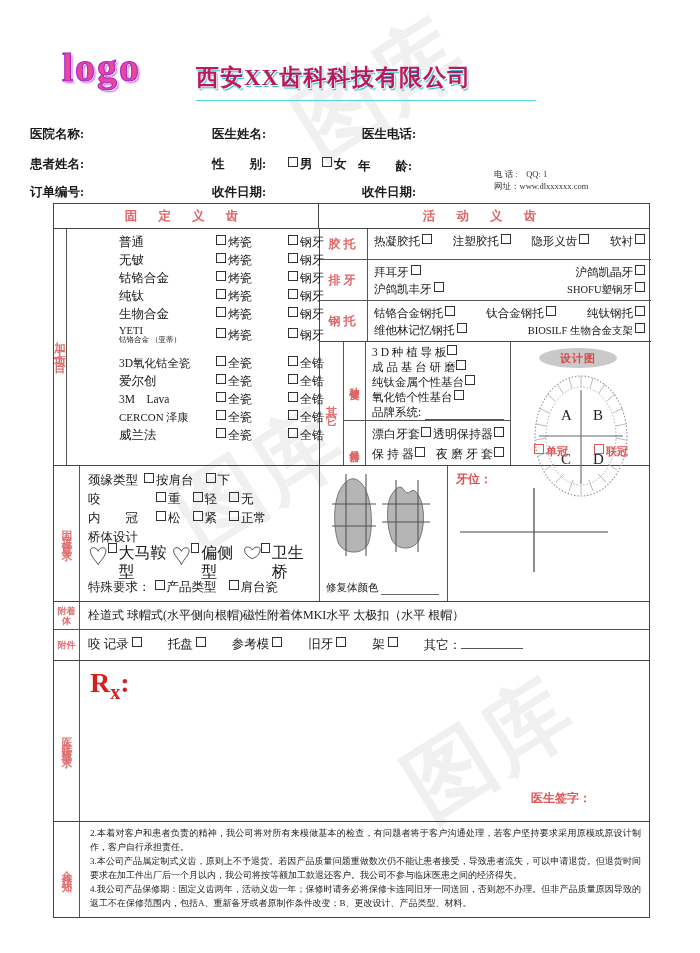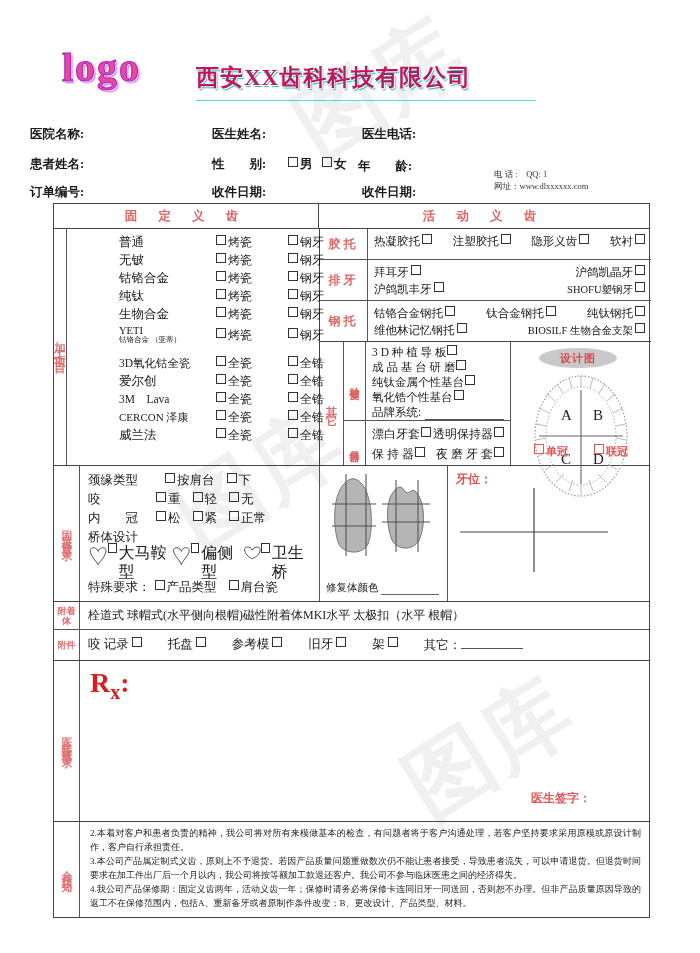--- a/index.html
+++ b/index.html
@@ -380,21 +380,21 @@
       </div>
     </div>
 
     <div class="row bbk">
       <div class="vlabel sm br" style="width:26px;">
         <span>固定设计要求</span>
       </div>
 
       <div style="width:240px;box-sizing:border-box;" class="br fdbody">
         <div class="fdline">
-          <span style="margin-right:27px;">颈缘类型</span>
+          <span style="margin-right:6px;">颈缘类型</span>
           <span class="opt"><span class="cbx"></span><span>按肩台</span></span>
           <span class="opt"><span class="cbx"></span><span>下</span></span>
         </div>
         <div class="fdline">
           <span style="width:68px;display:inline-block;">咬</span>
           <span class="opt"><span class="cbx"></span><span>重</span></span>
           <span class="opt"><span class="cbx"></span><span>轻</span></span>
           <span class="opt"><span class="cbx"></span><span>无</span></span>
         </div>
         <div class="fdline">

